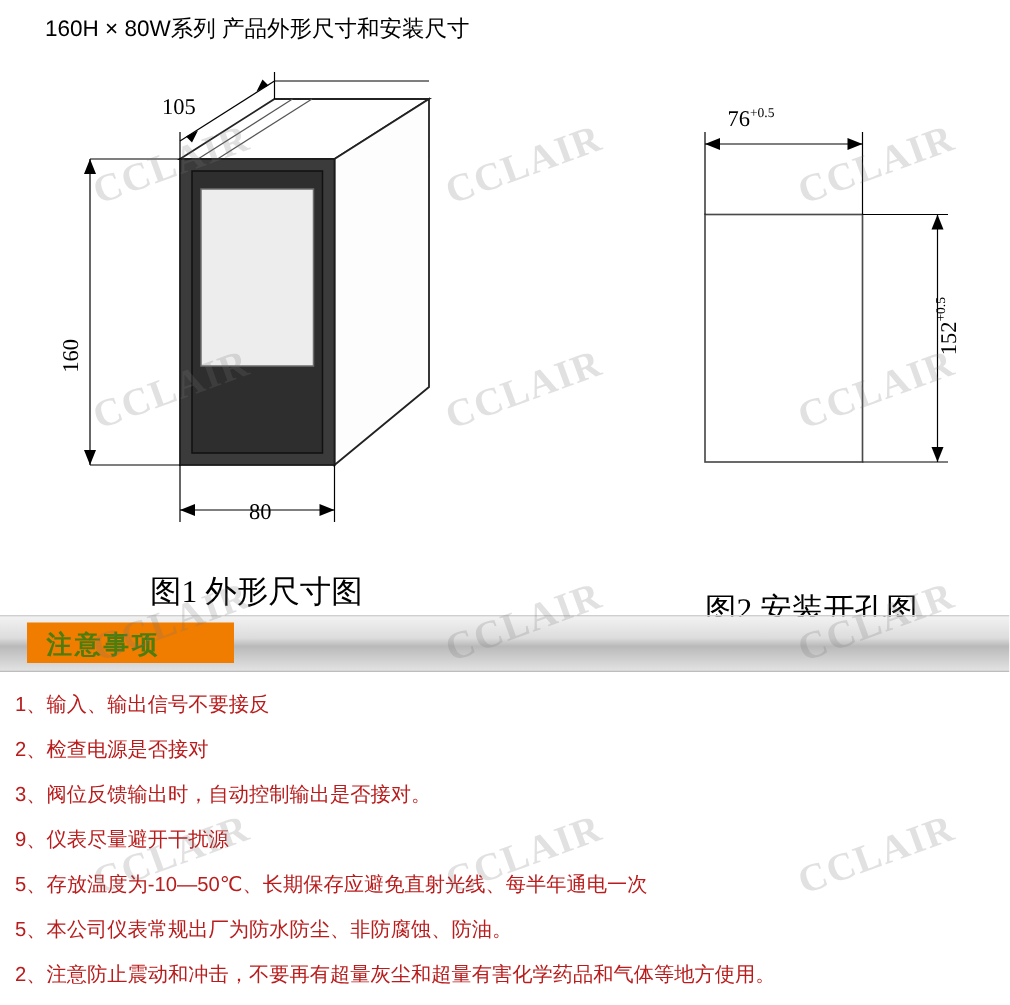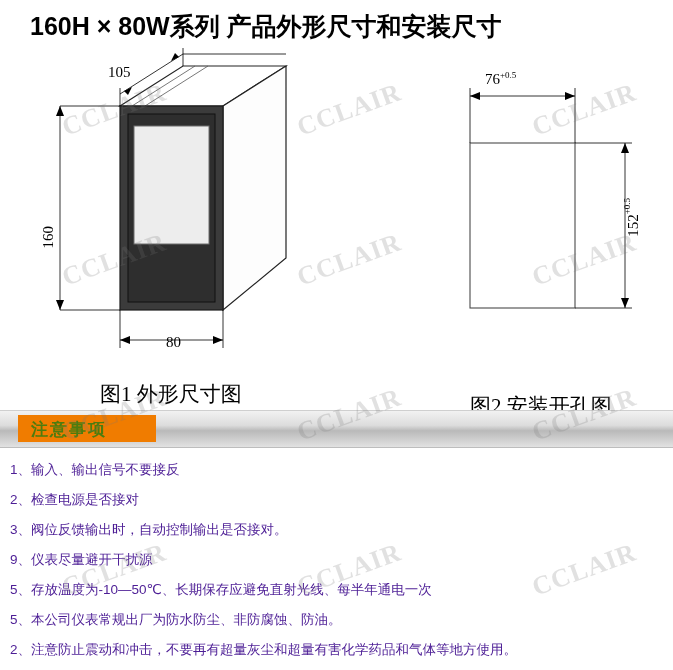--- a/index.html
+++ b/index.html
@@ -4,21 +4,21 @@
 <style>
   html,body{margin:0;padding:0;}
   body{
     width:673px;height:670px;position:relative;background:#ffffff;
     font-family:"Liberation Sans","DejaVu Sans",sans-serif;
     color:#000;overflow:hidden;
   }
   
   #main-title{
     position:absolute;left:30px;top:10px;
-    font-size:25px;font-weight:bold;letter-spacing:0px;white-space:nowrap;
+    font-size:15px;font-weight:normal;letter-spacing:0px;white-space:nowrap;
   }
   
   #drawing-area{position:absolute;left:0;top:48px;width:673px;height:350px;}
   .dimtext{position:absolute;font-size:15px;font-family:"Liberation Serif","DejaVu Serif",serif;}
   .dimtext-v{position:absolute;font-size:15px;font-family:"Liberation Serif","DejaVu Serif",serif;
              writing-mode:vertical-rl;transform:rotate(180deg);}
   .sup{font-size:9px;vertical-align:super;text-align:right;}
   
   .caption{position:absolute;font-size:21px;font-family:"Liberation Serif","DejaVu Serif",serif;white-space:nowrap;}
   
@@ -30,21 +30,21 @@
   #notice-tab{
     position:absolute;left:18px;top:415px;width:138px;height:27px;
     background:#f07c00;
   }
   #notice-tab-label{
     position:absolute;left:31px;top:418px;width:120px;height:22px;
     font-size:17px;font-weight:bold;color:#4d7c0f;letter-spacing:2px;
   }
   
   #notes{position:absolute;left:10px;top:455px;width:660px;}
-  .note{font-size:13.5px;line-height:30px;white-space:nowrap;color:#4c1d95;}
+  .note{font-size:13.5px;line-height:30px;white-space:nowrap;color:#b91c1c;}
   
   .wm{
     position:absolute;font-size:26px;font-weight:bold;color:rgba(120,120,120,0.22);
     font-family:"Liberation Serif","DejaVu Serif",serif;letter-spacing:1px;
     transform:rotate(-20deg);pointer-events:none;user-select:none;
   }
 </style>
 </head>
 <body>
 

